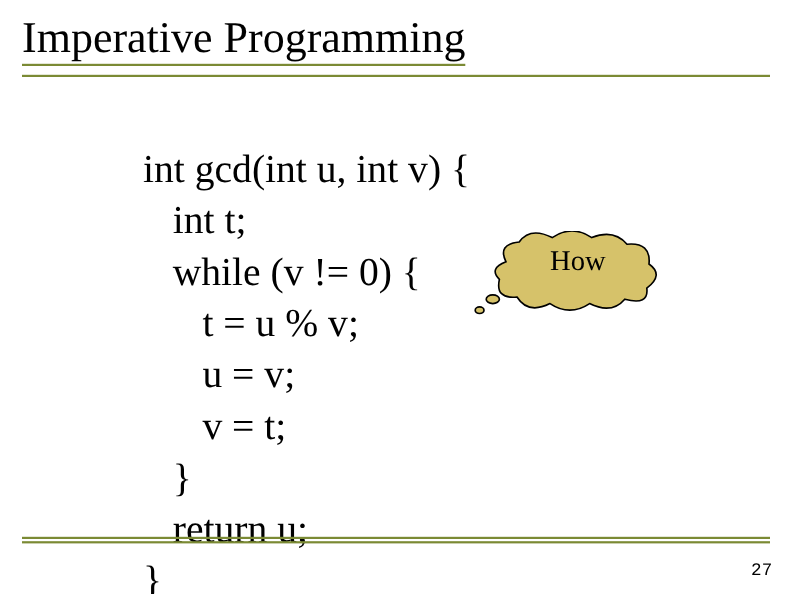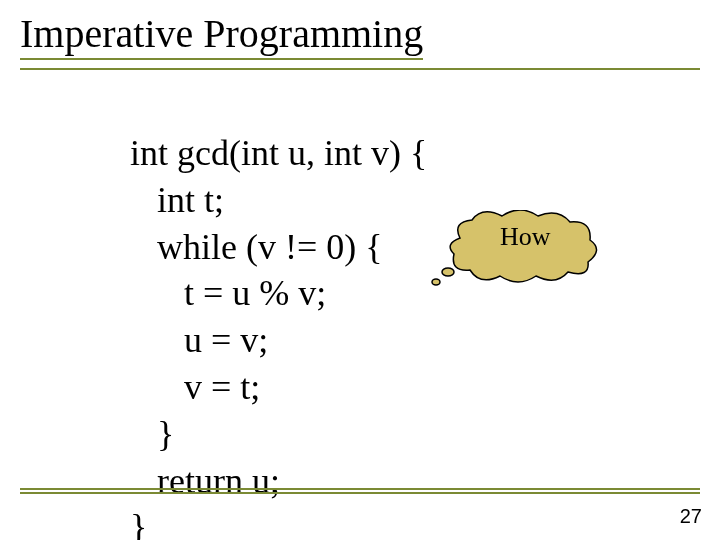--- a/index.html
+++ b/index.html
@@ -54,22 +54,22 @@
     left: 20px;
     bottom: 50px;
     width: 680px;
     height: 2px;
     background: #7b8a34;
   }
   .page-num {
     position: absolute;
     right: 18px;
     bottom: 12px;
-    font-size: 20px;
-    font-family: Liberation Sans, sans-serif;
+    font-size: 16px;
+    font-family: Liberation Mono, monospace;
   }
   .thought {
     position: absolute;
     left: 430px;
     top: 210px;
     width: 180px;
     height: 80px;
   }
   .bubble-label {
     position: absolute;

